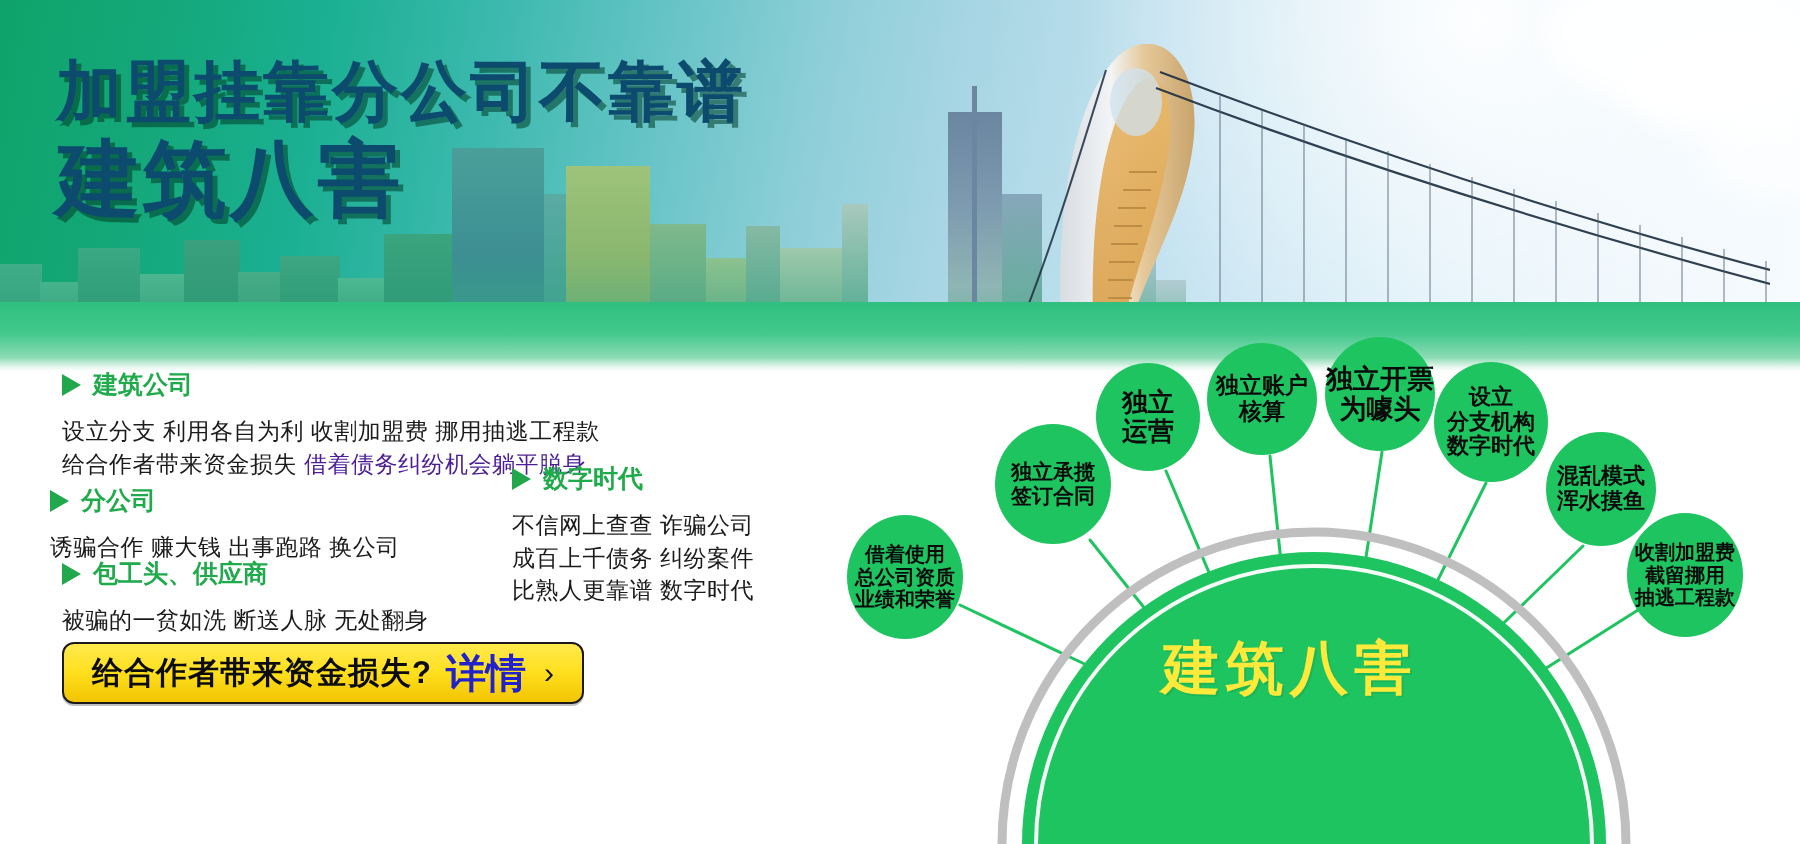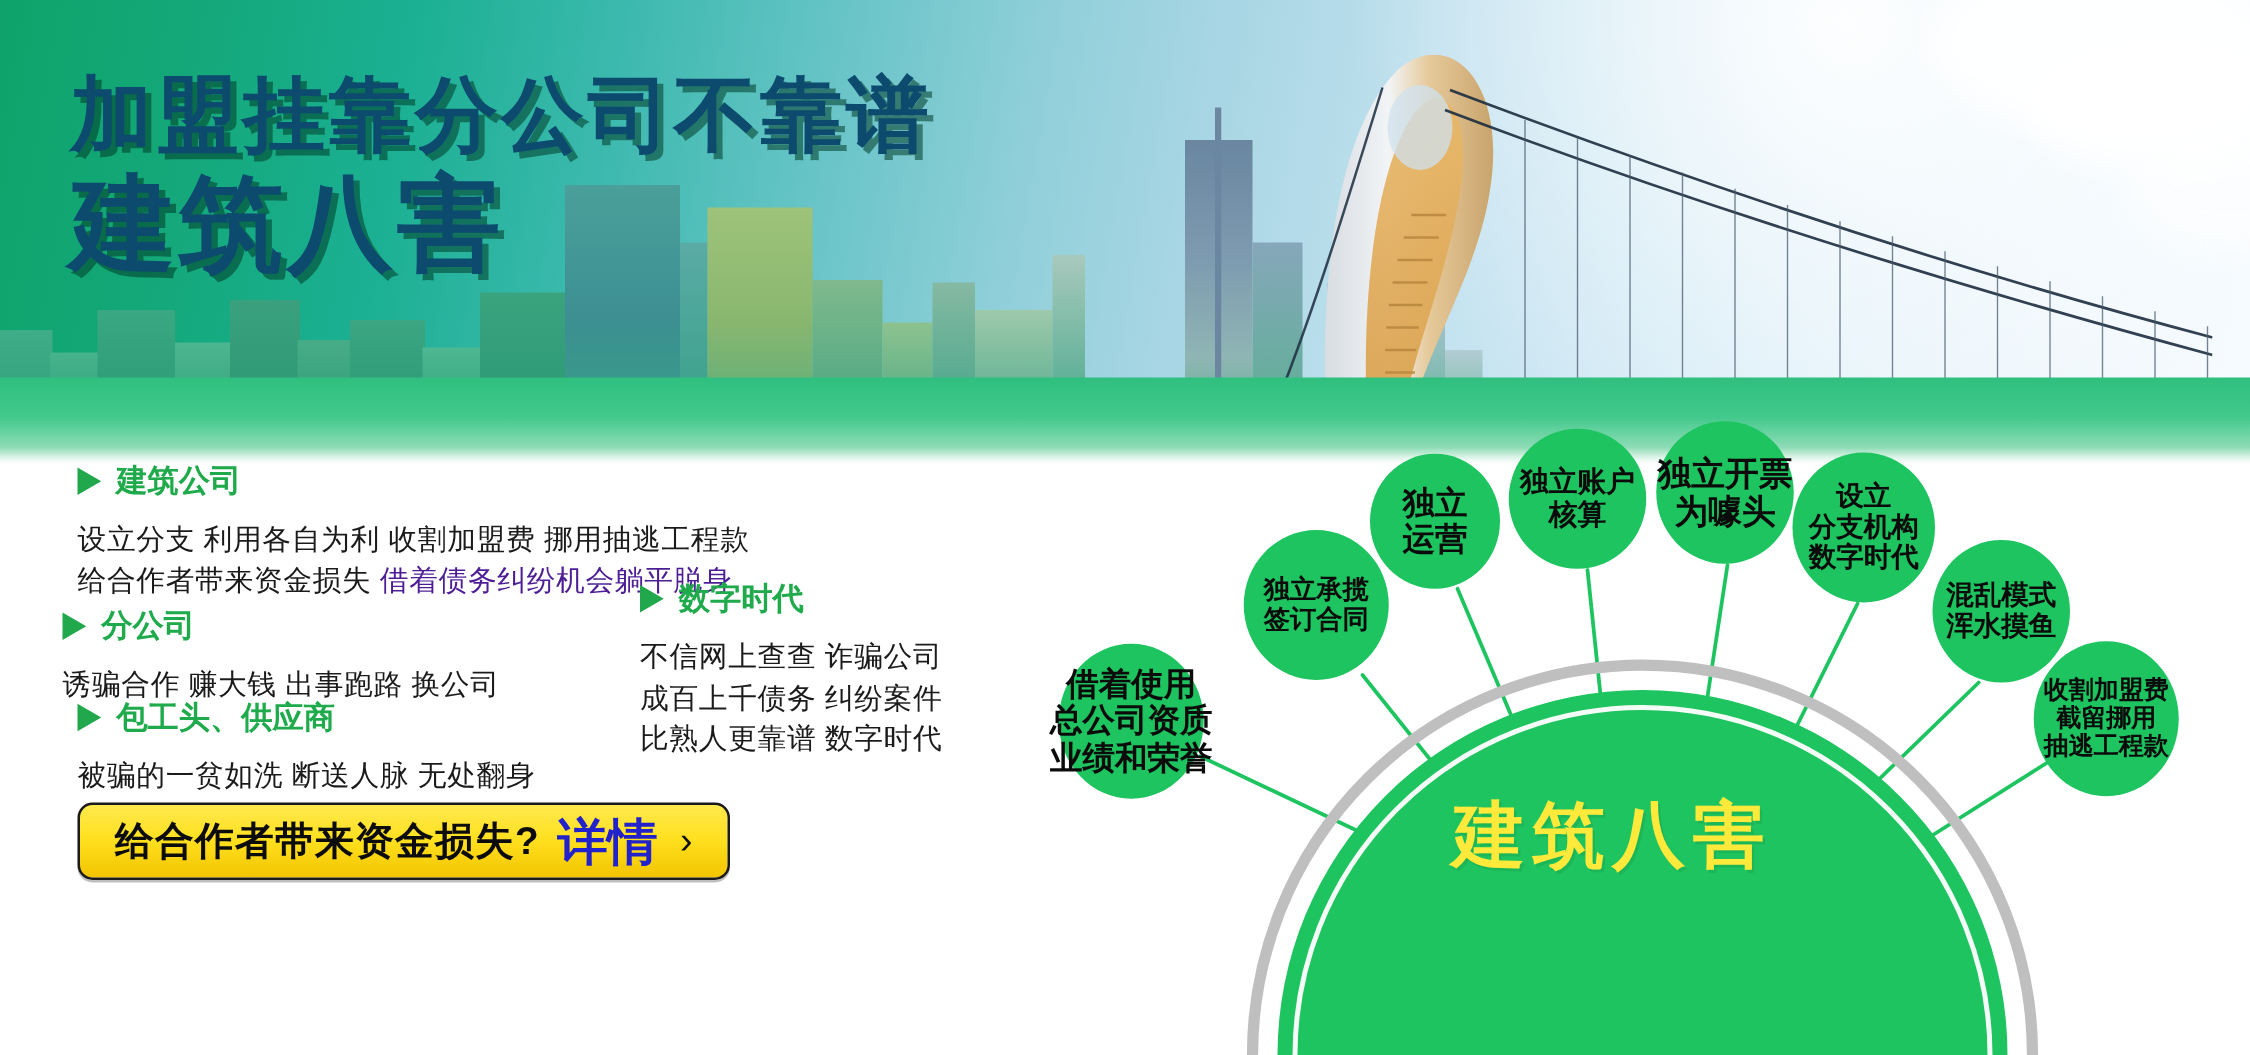--- a/index.html
+++ b/index.html
@@ -281,21 +281,21 @@
         <line x1="828" y1="238" x2="730" y2="300"></line>
       </g>
 
       <path d="M 192 472 A 312 312 0 0 1 816 472" fill="none" stroke="#bfbfbf" stroke-width="9"></path>
 
       <path d="M 212 472 A 292 292 0 0 1 796 472 Z" fill="#1ec45f"></path>
 
       <path d="M 226 472 A 278 278 0 0 1 782 472" fill="none" stroke="#ffffff" stroke-width="4" opacity="0.95"></path>
     </svg>
 
-    <div class="bubble" style="left:37px;top:143px;width:116px;height:124px;font-size:26px;">
+    <div class="bubble" style="left:37px;top:143px;width:116px;height:124px;font-size:20px;">
       <span>借着使用</span>
       <span>总公司资质</span>
       <span>业绩和荣誉</span>
     </div>
 
     <div class="bubble" style="left:185px;top:52px;width:116px;height:120px;font-size:21px;">
       <span>独立承揽</span>
       <span>签订合同</span>
     </div>
 

